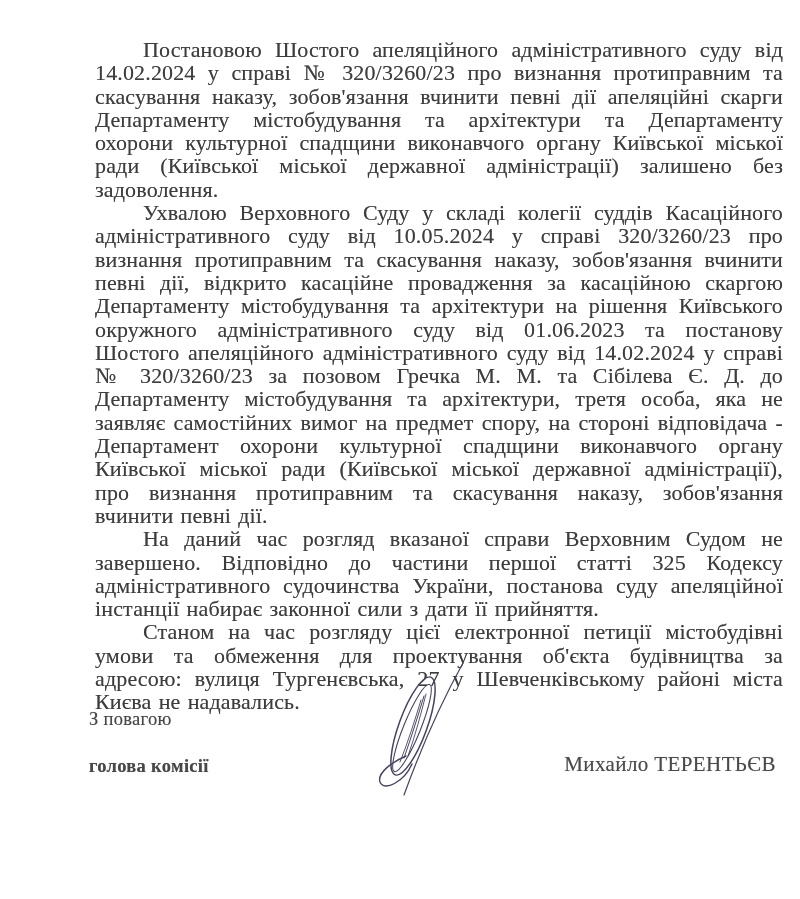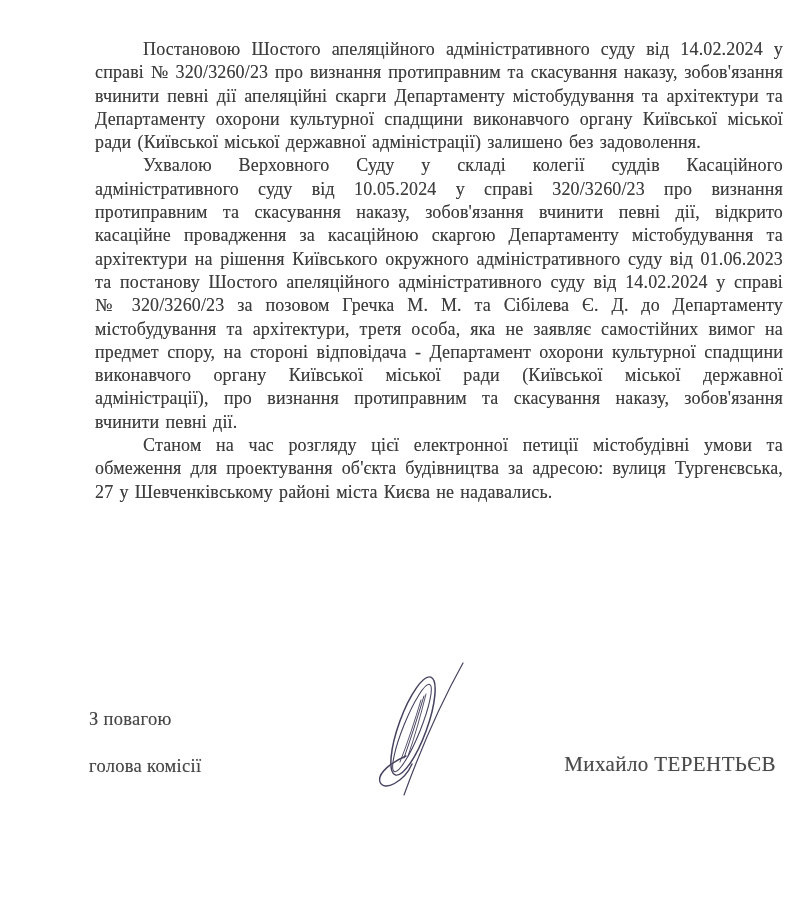--- a/index.html
+++ b/index.html
@@ -12,41 +12,41 @@
     position: relative;
     width: 800px; height: 899px;
     background: #ffffff;
     overflow: hidden;
   }
   .body-text {
     position: absolute;
     top: 38px; left: 95px;
     width: 688px;
     color: #3d3d3d;
-    font-size: 18px;
+    font-size: 22px;
     line-height: 23.3px;
     text-align: justify;
     letter-spacing: 0.15px;
     word-spacing: 1.5px;
     text-shadow: 0 0 0.6px rgba(70,70,70,0.55);
   }
   .body-text p {
     text-indent: 48px;
     margin: 0;
   }
   .closing-salutation, .signer-role {
     position: absolute;
     left: 89px;
     color: #474747;
     font-size: 18.5px;
     letter-spacing: 0.3px;
     text-shadow: 0 0 0.7px rgba(80,80,80,0.5);
   }
   .closing-salutation { top: 709px; }
-  .signer-role { top: 756px; }
+  .signer-role { top: 756px; font-weight: bold; }
   .signer-name {
     position: absolute;
     top: 752px; right: 24px;
     color: #4a4a4a;
     font-size: 21px;
     letter-spacing: 0.4px;
     text-shadow: 0 0 0.7px rgba(85,85,85,0.5);
   }
   .signature-wrap {
     position: absolute;
@@ -61,20 +61,21 @@
   }
 </style>
 </head>
 <body>
 
 <div class="page">
 
   <div class="body-text">
     <p>Постановою Шостого апеляційного адміністративного суду від 14.02.2024 у справі № 320/3260/23 про визнання протиправним та скасування наказу, зобов'язання вчинити певні дії апеляційні скарги Департаменту містобудування та архітектури та Департаменту охорони культурної спадщини виконавчого органу Київської міської ради (Київської міської державної адміністрації) залишено без задоволення.</p>
     <p>Ухвалою Верховного Суду у складі колегії суддів Касаційного адміністративного суду від 10.05.2024 у справі 320/3260/23 про визнання протиправним та скасування наказу, зобов'язання вчинити певні дії, відкрито касаційне провадження за касаційною скаргою Департаменту містобудування та архітектури на рішення Київського окружного адміністративного суду від 01.06.2023 та постанову Шостого апеляційного адміністративного суду від 14.02.2024 у справі № 320/3260/23 за позовом Гречка М. М. та Сібілева Є. Д. до Департаменту містобудування та архітектури, третя особа, яка не заявляє самостійних вимог на предмет спору, на стороні відповідача - Департамент охорони культурної спадщини виконавчого органу Київської міської ради (Київської міської державної адміністрації), про визнання протиправним та скасування наказу, зобов'язання вчинити певні дії.</p>
+    <p>На даний час розгляд вказаної справи Верховним Судом не завершено. Відповідно до частини першої статті 325 Кодексу адміністративного судочинства України, постанова суду апеляційної інстанції набирає законної сили з дати її прийняття.</p>
     <p>Станом на час розгляду цієї електронної петиції містобудівні умови та обмеження для проектування об'єкта будівництва за адресою: вулиця Тургенєвська, 27 у Шевченківському районі міста Києва не надавались.</p>
   </div>
 
   <div class="closing-salutation">З повагою</div>
 
   <div class="signer-role">голова комісії</div>
 
   <div class="signature-wrap">
     <svg viewBox="0 0 112 142" xmlns="http://www.w3.org/2000/svg" aria-hidden="true">
 

